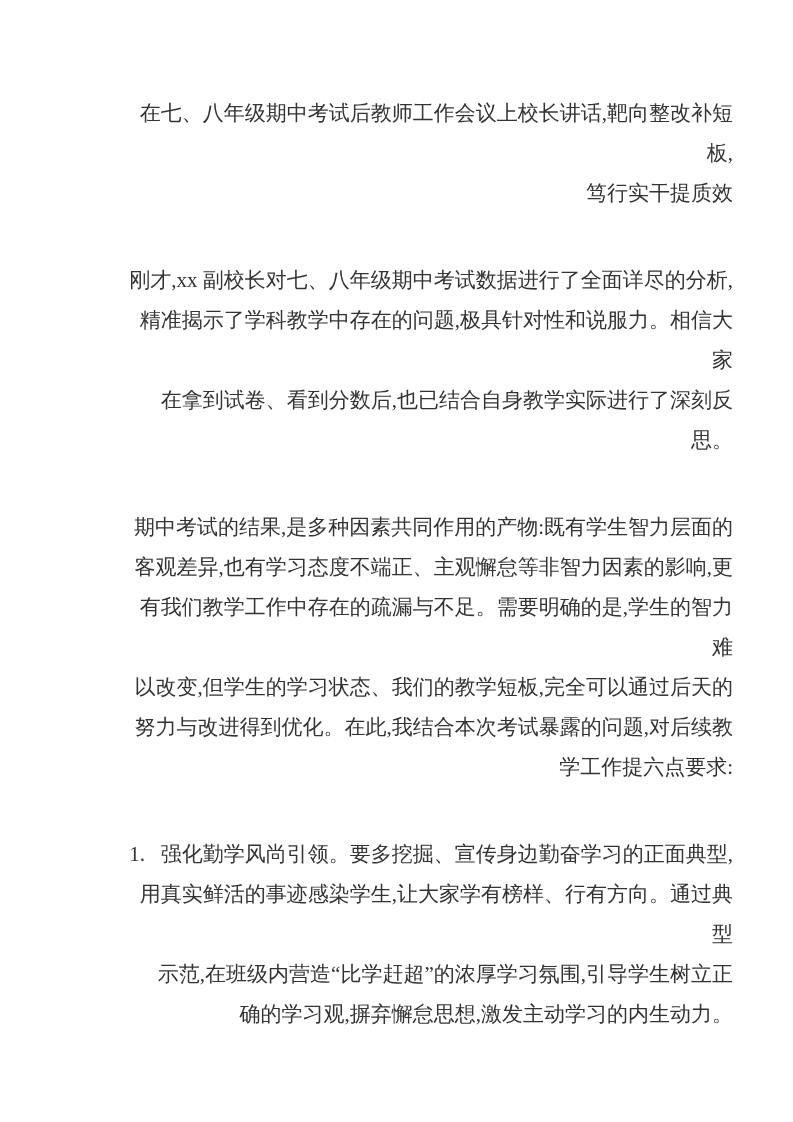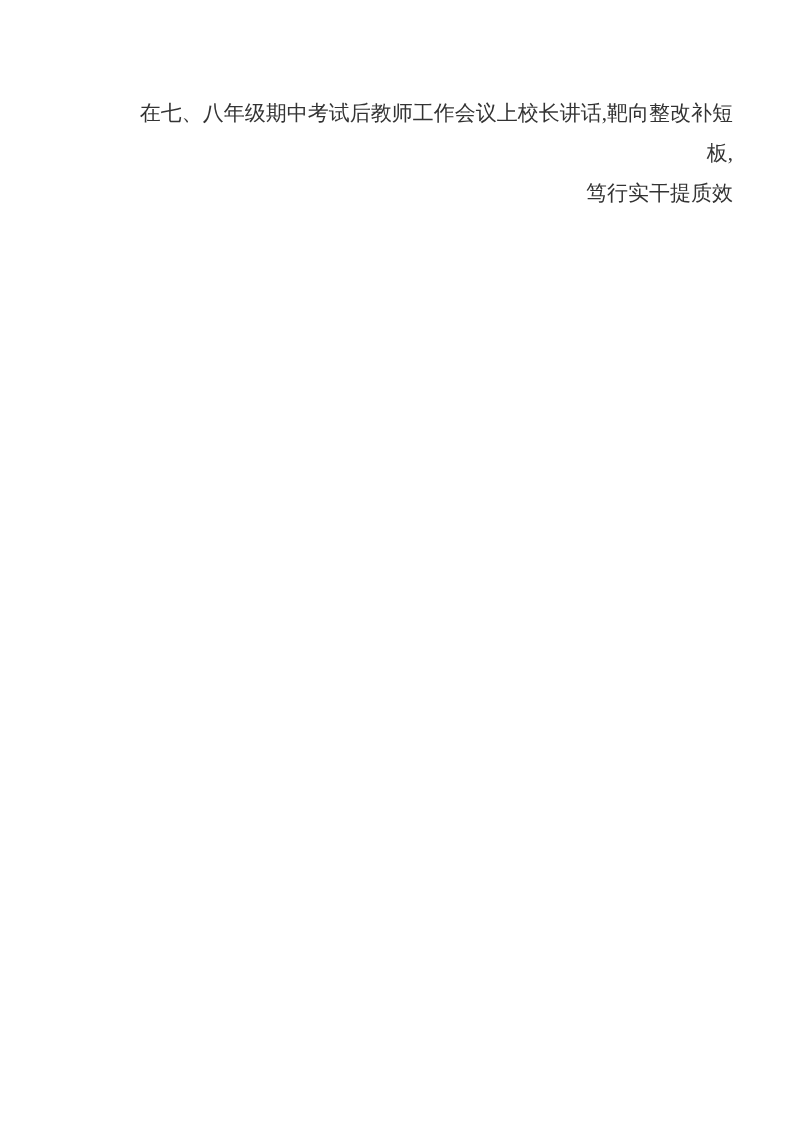--- a/index.html
+++ b/index.html
@@ -35,16 +35,29 @@
     }
   </style>
 </head>
 <body>
 
 <div class="page">
   <h1 class="para">在七、八年级期中考试后教师工作会议上校长讲话,靶向整改补短板,
 笃行实干提质效</h1>
 
 
+  <p class="para">刚才,xx 副校长对七、八年级期中考试数据进行了全面详尽的分析,
+精准揭示了学科教学中存在的问题,极具针对性和说服力。相信大家
+在拿到试卷、看到分数后,也已结合自身教学实际进行了深刻反思。</p>
 
+  <p class="para">期中考试的结果,是多种因素共同作用的产物:既有学生智力层面的
+客观差异,也有学习态度不端正、主观懈怠等非智力因素的影响,更
+有我们教学工作中存在的疏漏与不足。需要明确的是,学生的智力难
+以改变,但学生的学习状态、我们的教学短板,完全可以通过后天的
+努力与改进得到优化。在此,我结合本次考试暴露的问题,对后续教
+学工作提六点要求:</p>
 
+  <p class="para">1.   强化勤学风尚引领。要多挖掘、宣传身边勤奋学习的正面典型,
+用真实鲜活的事迹感染学生,让大家学有榜样、行有方向。通过典型
+示范,在班级内营造“比学赶超”的浓厚学习氛围,引导学生树立正
+确的学习观,摒弃懈怠思想,激发主动学习的内生动力。</p>
 
 </div>
 
 </body></html>

